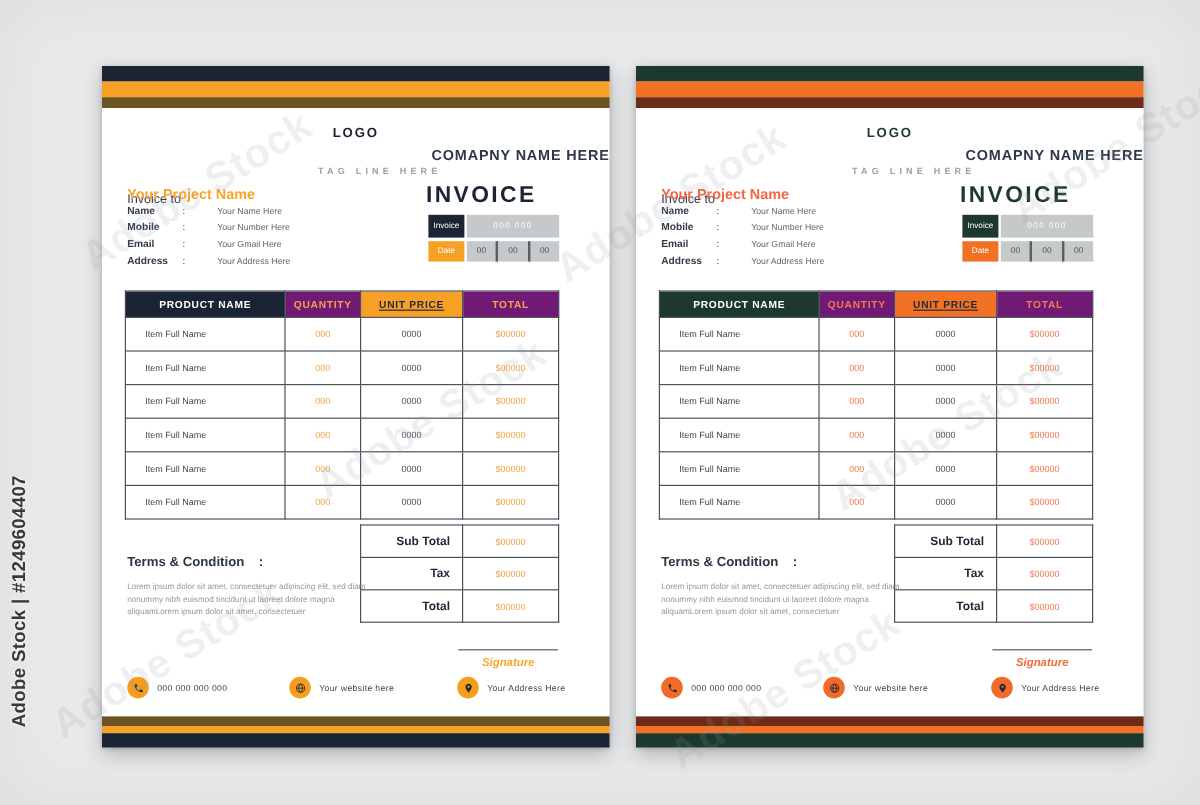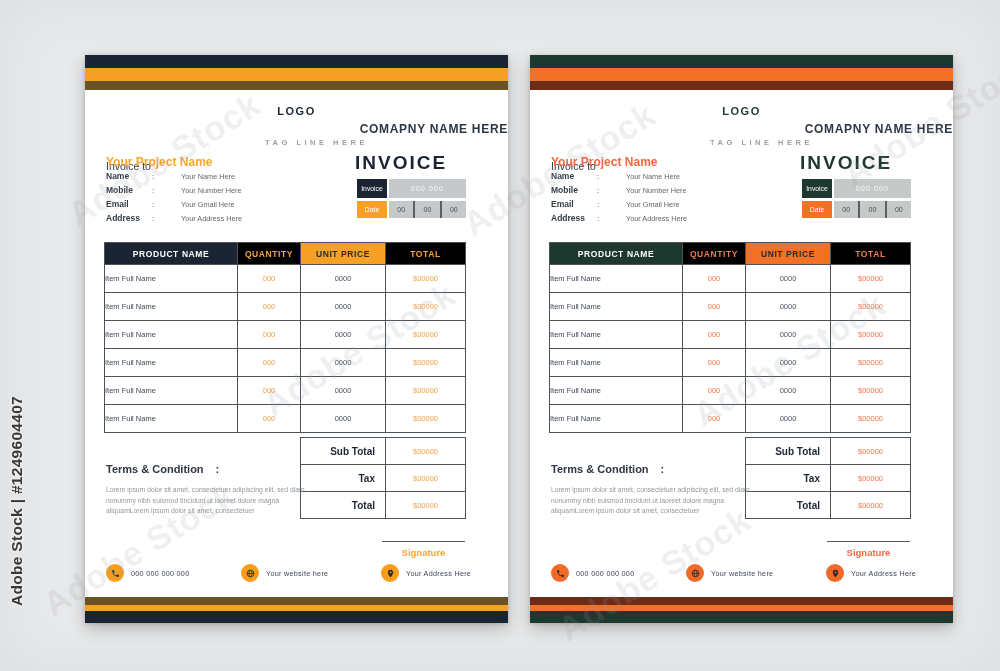--- a/index.html
+++ b/index.html
@@ -72,41 +72,41 @@
   .date-cells { flex:1; display:flex; background:var(--field-bg); }
   .date-cell  { flex:1; display:flex; align-items:center; justify-content:center;
                 font-size:7px; color:#454f58; border-left:2px solid #585e65; }
   .date-cell:first-child { border-left:none; }
 
   table.items { position:absolute; left:19px; top:187px; width:361px;
                 border-collapse:collapse; table-layout:fixed; }
   table.items th, table.items td { border:1.5px solid #4c525b; text-align:center; }
   table.items thead th { height:22px; font-size:8.5px; font-weight:700; letter-spacing:0.6px; }
   .th-product { background:var(--dark); color:#ffffff; letter-spacing:1px; }
-  .th-qty, .th-total { background:#000000; color:var(--accent-text); }
-  .th-unit { background:var(--accent); color:#222c38; }
+  .th-qty, .th-total { background:#701a75; color:var(--accent-text); }
+  .th-unit { background:var(--accent); color:#222c38;text-decoration:underline; }
   table.items tbody td { height:28px; font-size:7.5px; }
-  .td-name  { text-align:left !important; padding-left:0; color:#3f4956; }
+  .td-name  { text-align:left !important; padding-left:16px; color:#3f4956; }
   .td-qty   { color:var(--accent-text); }
   .td-unit  { color:#49525e; }
   .td-total { color:var(--accent-text); }
 
   table.summary { position:absolute; left:215px; top:382px; width:165px;
                   border-collapse:collapse; table-layout:fixed; }
   table.summary td { border:1.5px solid #4c525b; height:27px; }
   .sum-label { width:85px; text-align:right; padding-right:10px;
                font-size:10px; font-weight:700; color:#1e2834; }
   .sum-value { width:80px; text-align:center; font-size:7.5px; color:var(--accent-text); }
 
   .terms-heading { position:absolute; left:21px; top:408px; font-size:11px; font-weight:700; color:#2c3644; }
   .terms-colon   { margin-left:12px; font-weight:700; }
   .terms-body    { position:absolute; left:21px; top:430px; width:212px;
                    font-size:6.8px; line-height:1.58; color:#93979c; }
 
-  .signature { position:absolute; left:297px; top:486px; width:83px; text-align:center; }
+  .signature { position:absolute; left:297px; top:486px; width:83px; text-align:center;font-style:italic; }
   .sig-line  { border-top:1.5px solid #565c64; margin-bottom:5px; }
   .sig-label { font-size:9.5px; font-weight:700; color:var(--project); }
 
   .footer-group { position:absolute; top:509px; display:flex; align-items:center; gap:7px; }
   .footer-group.g0 { left:21px; }
   .footer-group.g1 { left:156px; }
   .footer-group.g2 { left:296px; }
   .f-circle { width:18px; height:18px; border-radius:50%; background:var(--circle);
               display:flex; align-items:center; justify-content:center; flex:0 0 auto; }
   .f-circle svg { width:9px; height:9px; }

